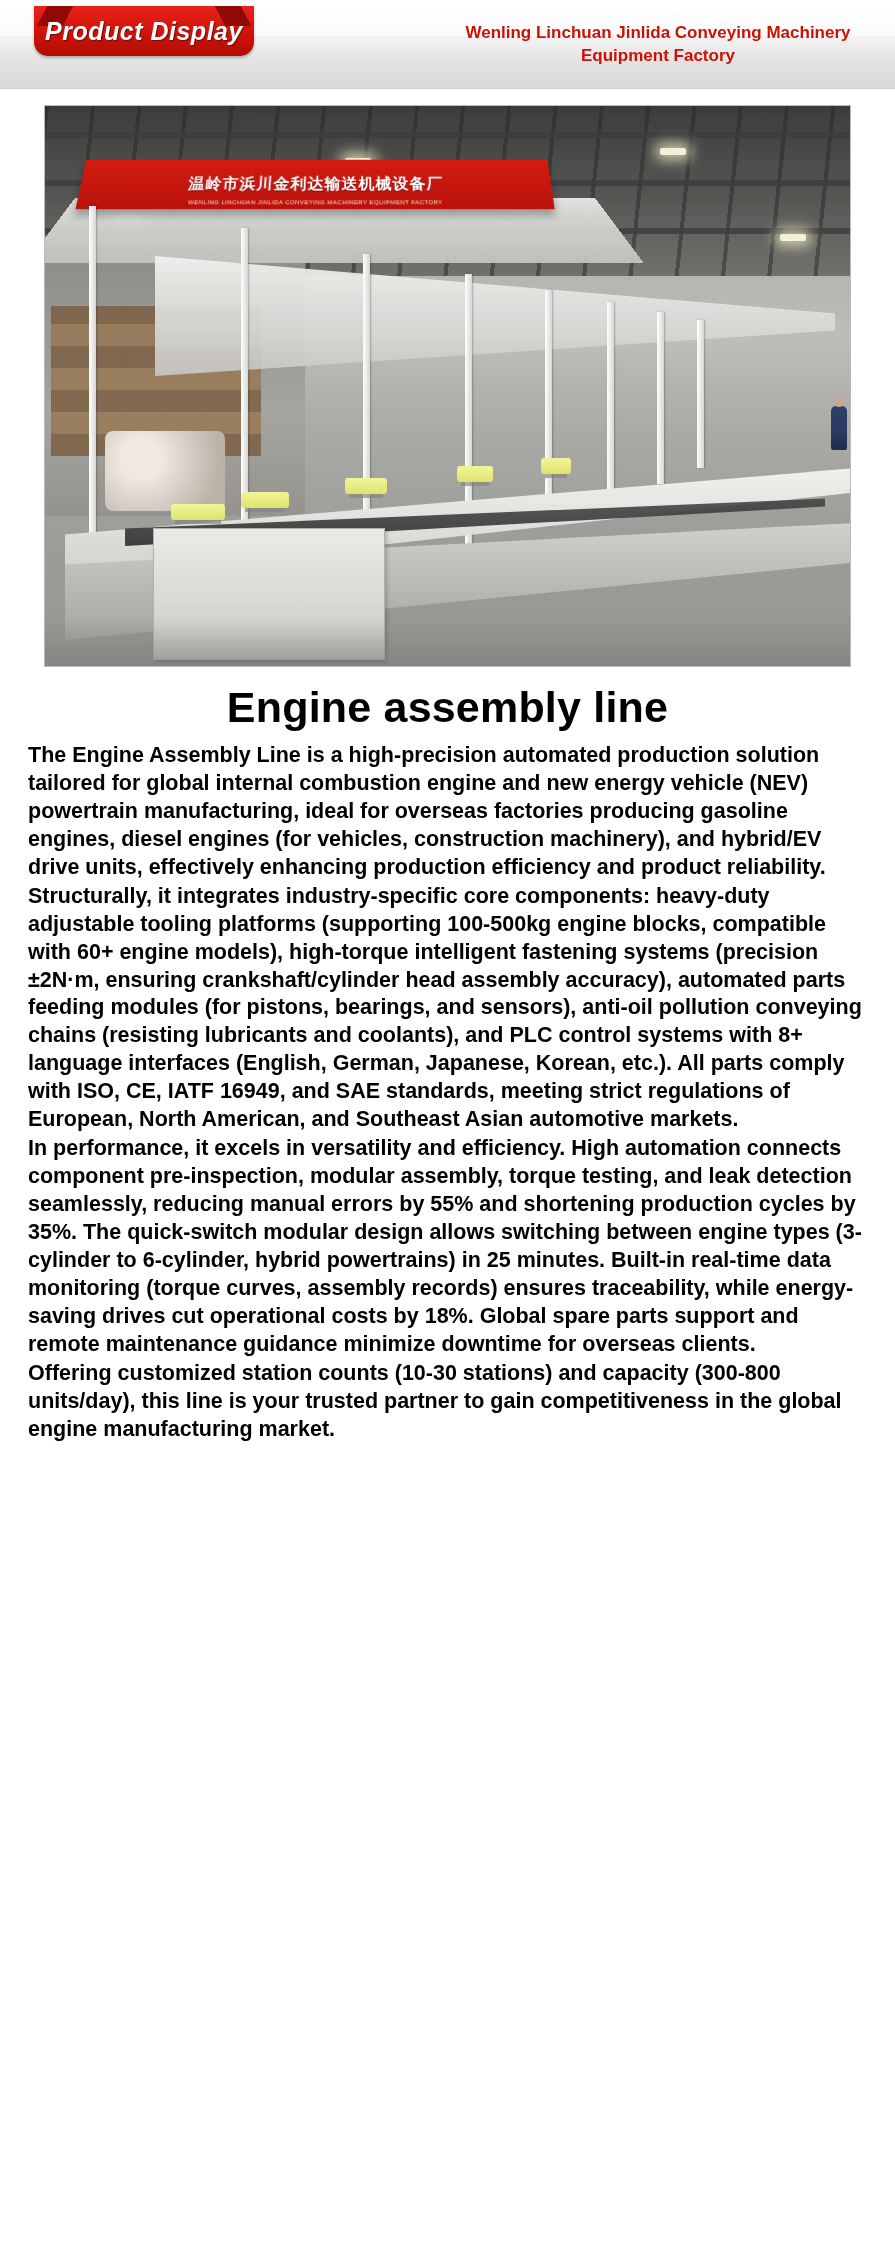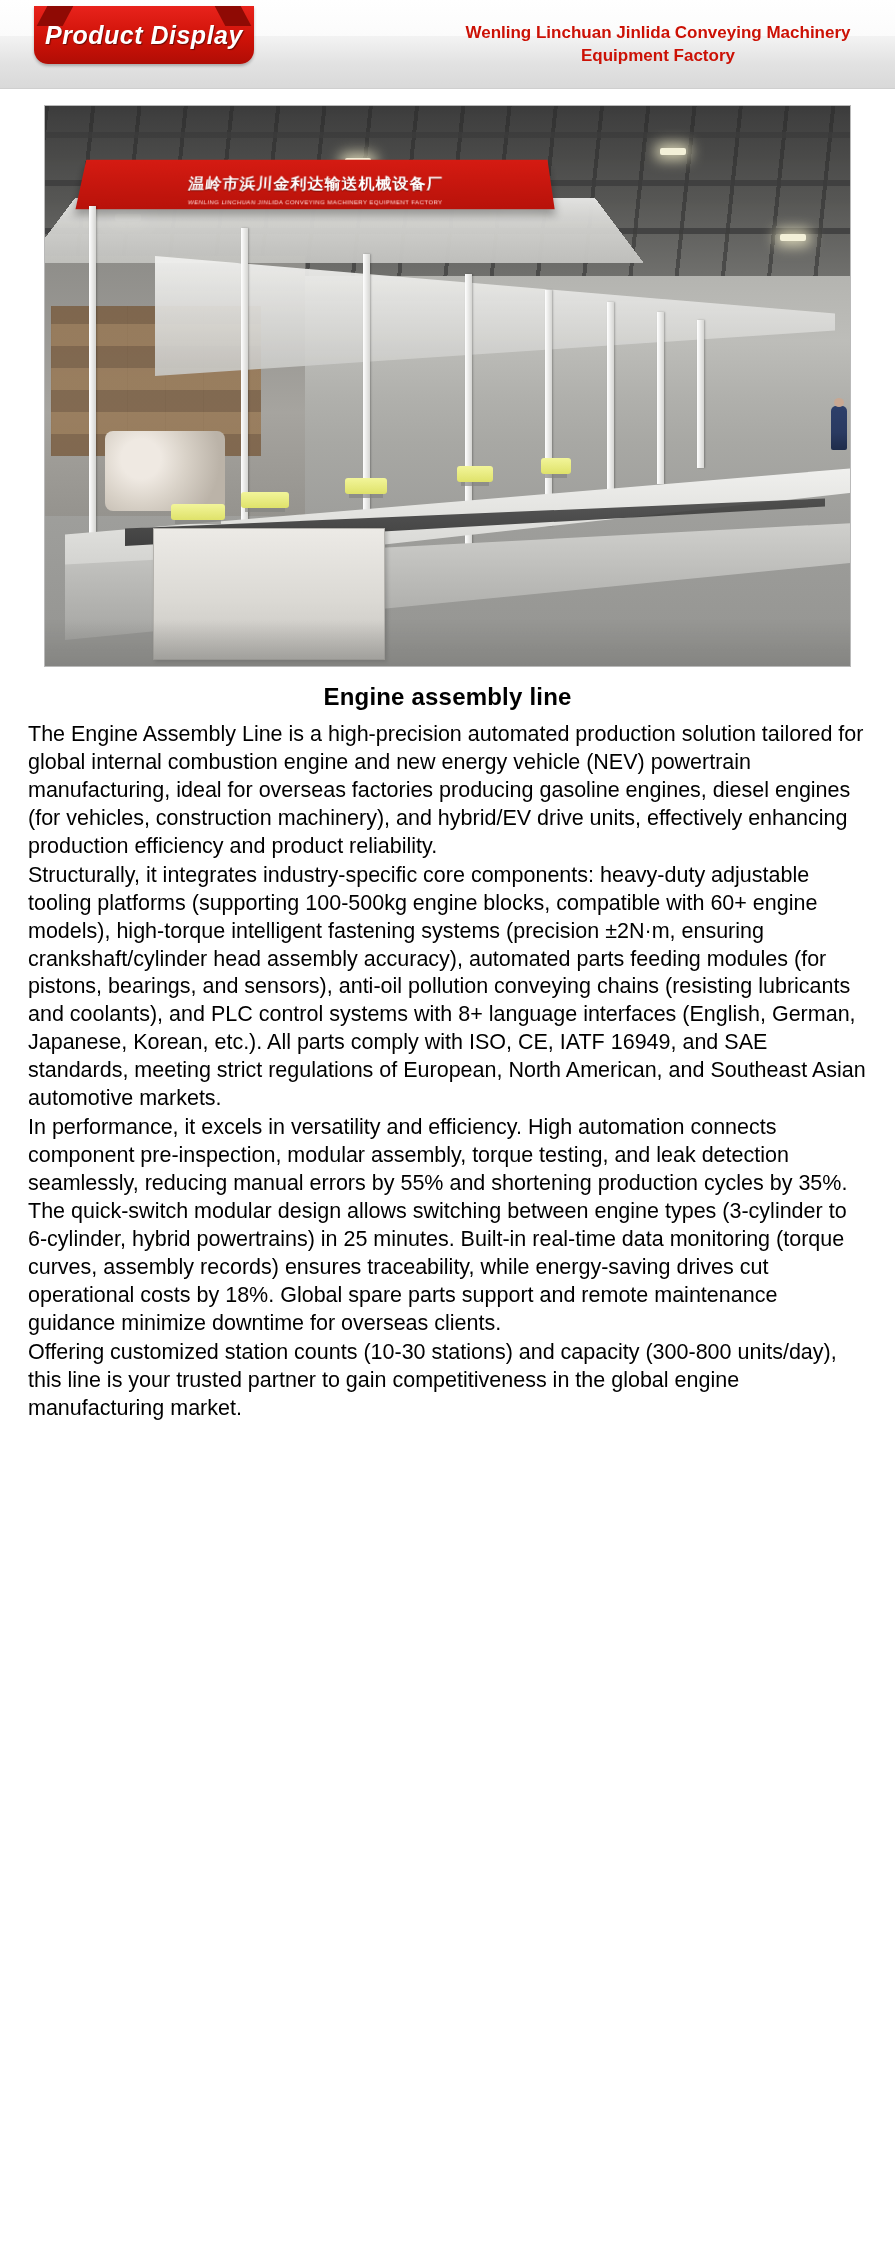--- a/index.html
+++ b/index.html
@@ -31,21 +31,21 @@
     position: absolute;
     left: 0; right: 0; top: 0;
     height: 36px;
     background: linear-gradient(to bottom, #ffffff 0%, #fbfbfb 100%);
   }
   .ribbon {
     position: absolute;
     left: 34px;
     top: 6px;
     width: 220px;
-    height: 58px;
+    height: 50px;
     background: linear-gradient(to bottom, #e8231c 0%, #cf1208 55%, #b00d05 100%);
     border-radius: 0 0 14px 14px;
     box-shadow: 0 2px 3px rgba(0,0,0,0.25);
     display: flex;
     align-items: center;
     justify-content: center;
   }
   .ribbon-tail-left, .ribbon-tail-right {
     position: absolute;
     top: 0;
@@ -273,30 +273,31 @@
   .floorline {
     position: absolute;
     left: 0; right: 0; bottom: 0;
     height: 46px;
     background: linear-gradient(to bottom, rgba(160,160,156,0.0), rgba(120,120,117,0.55));
   }
 
   
   .title {
     text-align: center;
-    font-size: 24px;
+    font-size: 43px;
     font-weight: bold;
     margin: 16px 0 10px 0;
     letter-spacing: 0.2px;
   }
   .body {
     margin: 0 28px 18px 28px;
     font-size: 21.5px;
     line-height: 1.3;
     text-align: left;
+    font-weight: bold;
   }
   .body p {
     margin: 0 0 1px 0;
   }
 </style>
 </head>
 <body>
 
 <div class="page">
 

